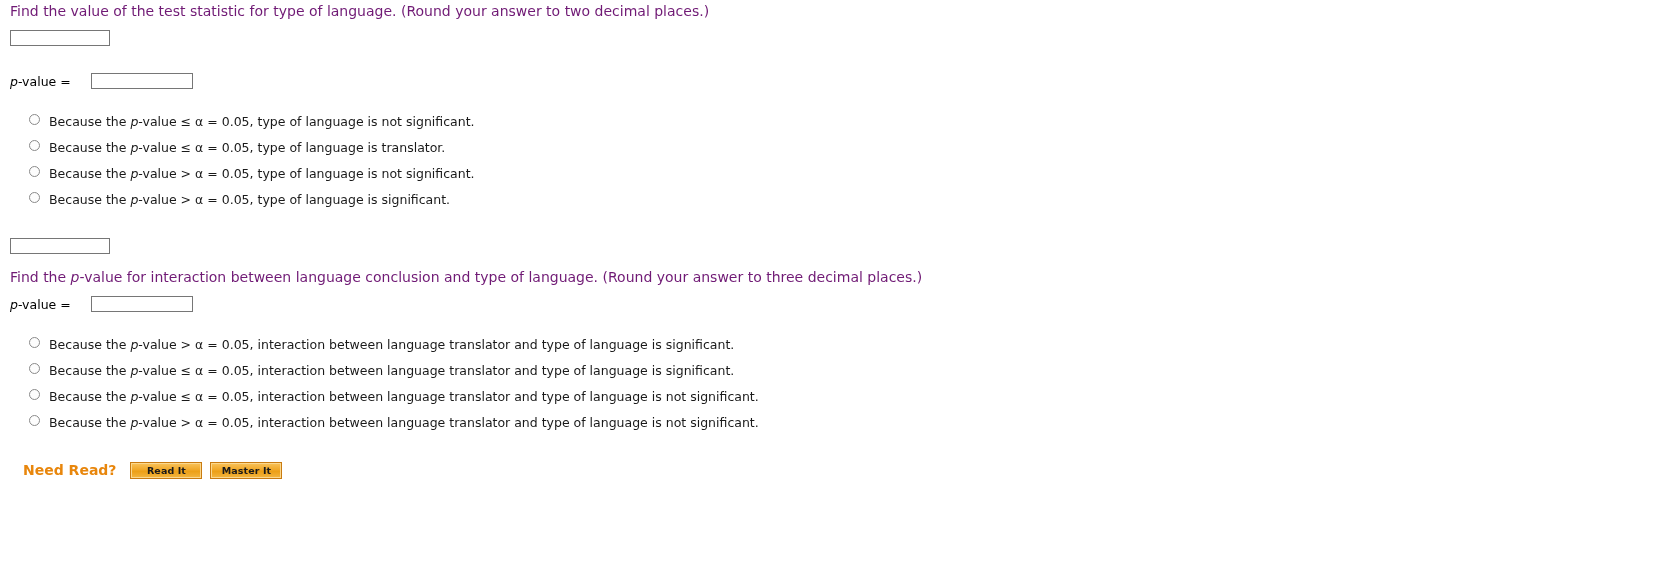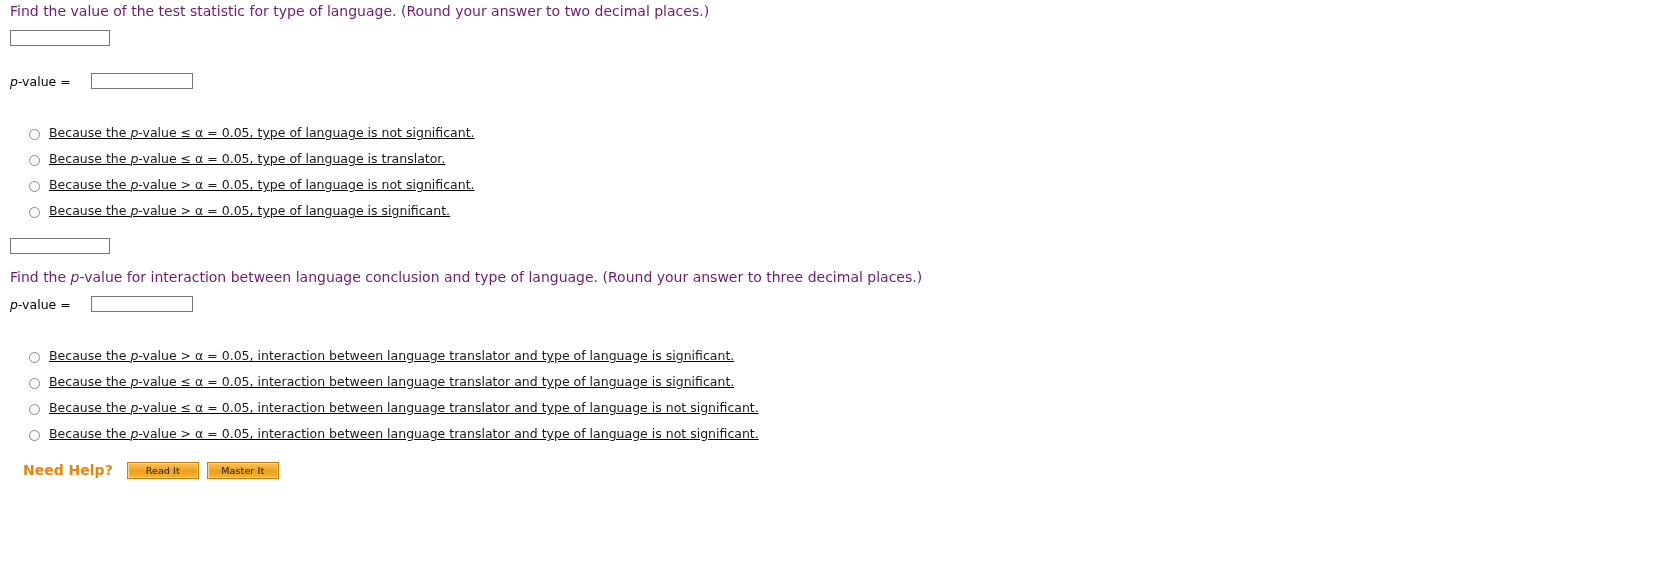--- a/index.html
+++ b/index.html
@@ -58,24 +58,23 @@
   }
   input.answer-box.wide { width: 102px; }
 
   .options {
     margin: 0;
     padding: 0;
     list-style: none;
   }
   .option {
     display: flex;
-    align-items: flex-end;
+    align-items: flex-start;
     height: 26px;
     padding-left: 19px;
-    text-decoration: underline;
   }
   .radio {
     width: 11px;
     height: 11px;
     border: 1px solid #8a8a8a;
     border-radius: 50%;
     background: #fdfdfd;
     box-sizing: border-box;
     flex: 0 0 auto;
     margin-right: 9px;
@@ -106,21 +105,21 @@
     align-items: center;
     justify-content: center;
     width: 72px;
     height: 17px;
     box-sizing: border-box;
     margin-right: 8px;
     border: 1px solid #C97B10;
     background: linear-gradient(to bottom, #F9C35B 0%, #F0A829 45%, #EC9F16 55%, #F3B53F 100%);
     box-shadow: inset 0 0 0 1px #FBD88E;
     font-size: 9.5px;
-    font-weight: normal;
+    font-weight: bold;
     color: #1a1a1a;
     font-family: "DejaVu Sans", "Liberation Sans", sans-serif;
     cursor: pointer;
     padding: 4px;
     letter-spacing: 0.1px;
   }
 </style>
 </head>
 <body>
 
@@ -196,18 +195,18 @@
     </li>
     <li class="option">
       <span class="radio"></span>
       <span class="option-label"><span>Because the </span><span class="ital">p</span><span>-value &gt; α = 0.05, interaction between language translator and type of language is not significant.</span></span>
     </li>
   </ul>
 
   <div class="spacer-lg"></div>
 
   <div class="help-row">
-    <span class="help-title">Need Help?</span>
+    <span class="help-title">Need Read?</span>
     <button class="help-btn">Read It</button>
     <button class="help-btn">Master It</button>
   </div>
 
 </div>
 
 </body></html>

